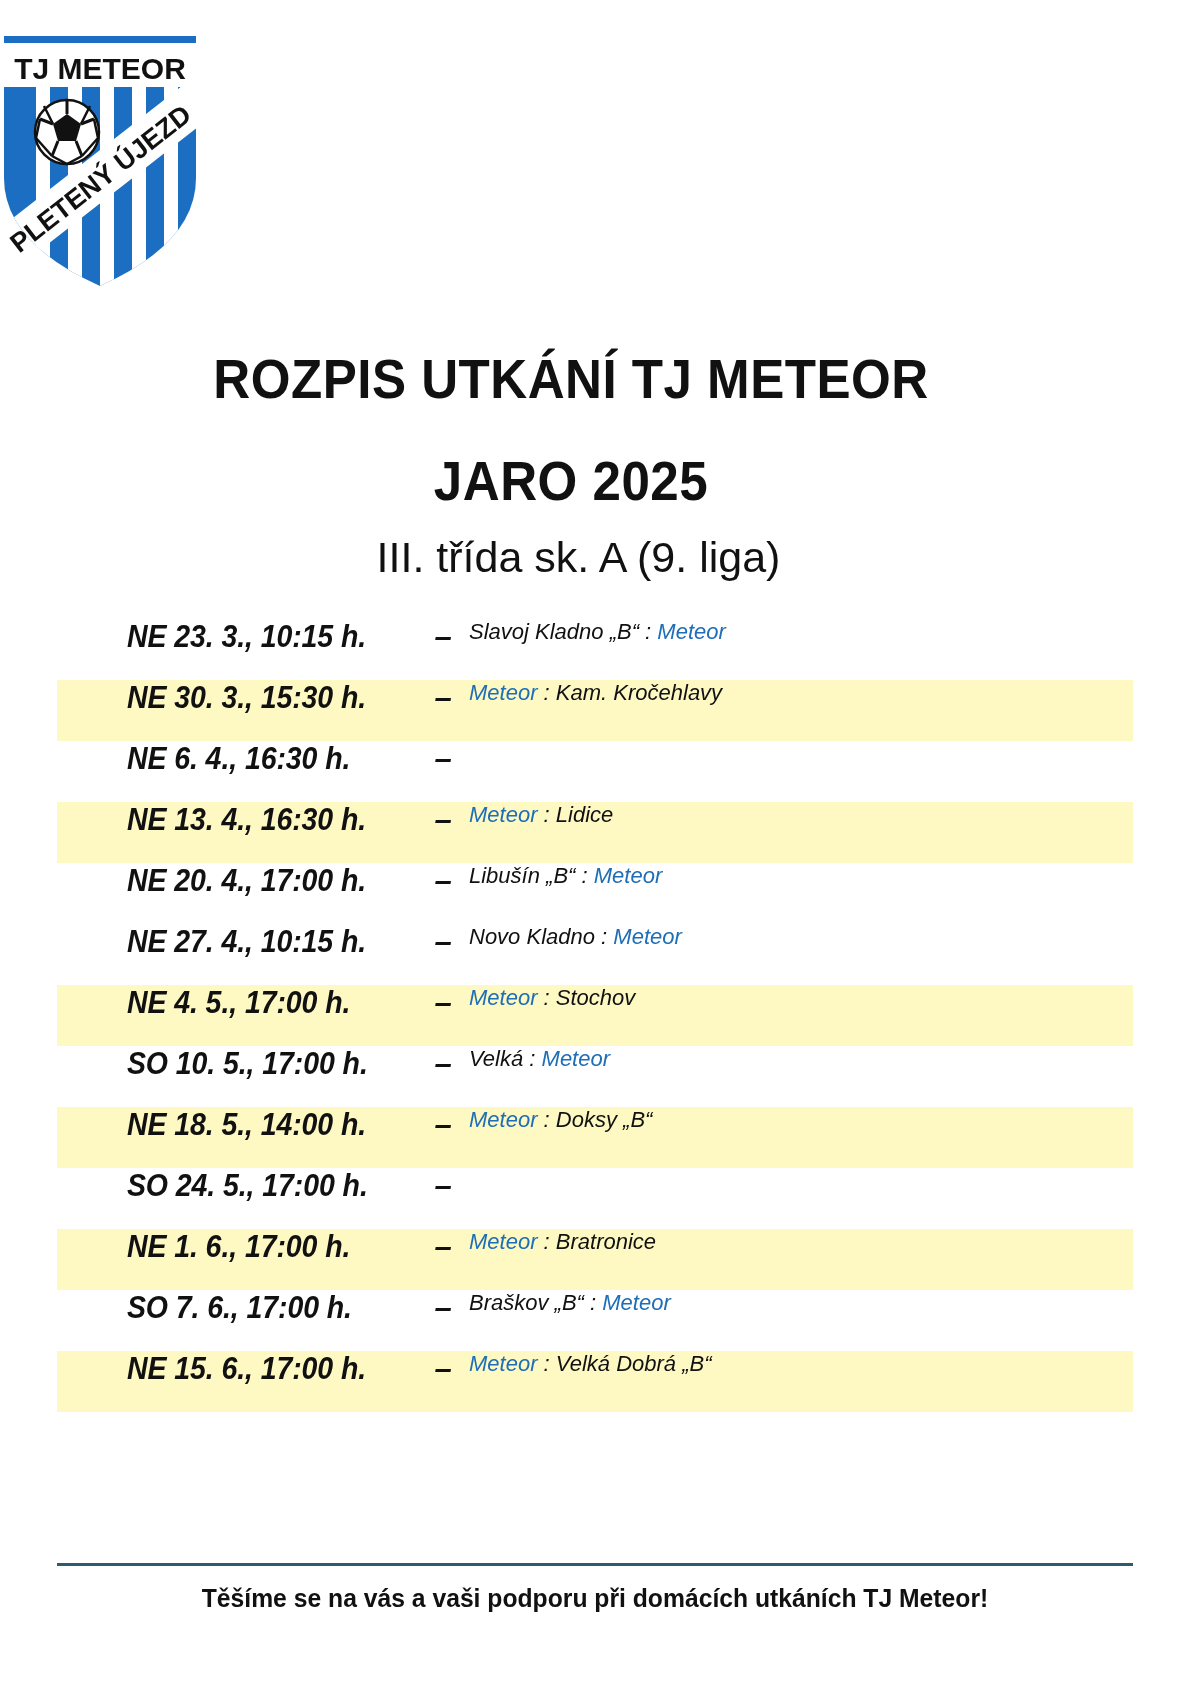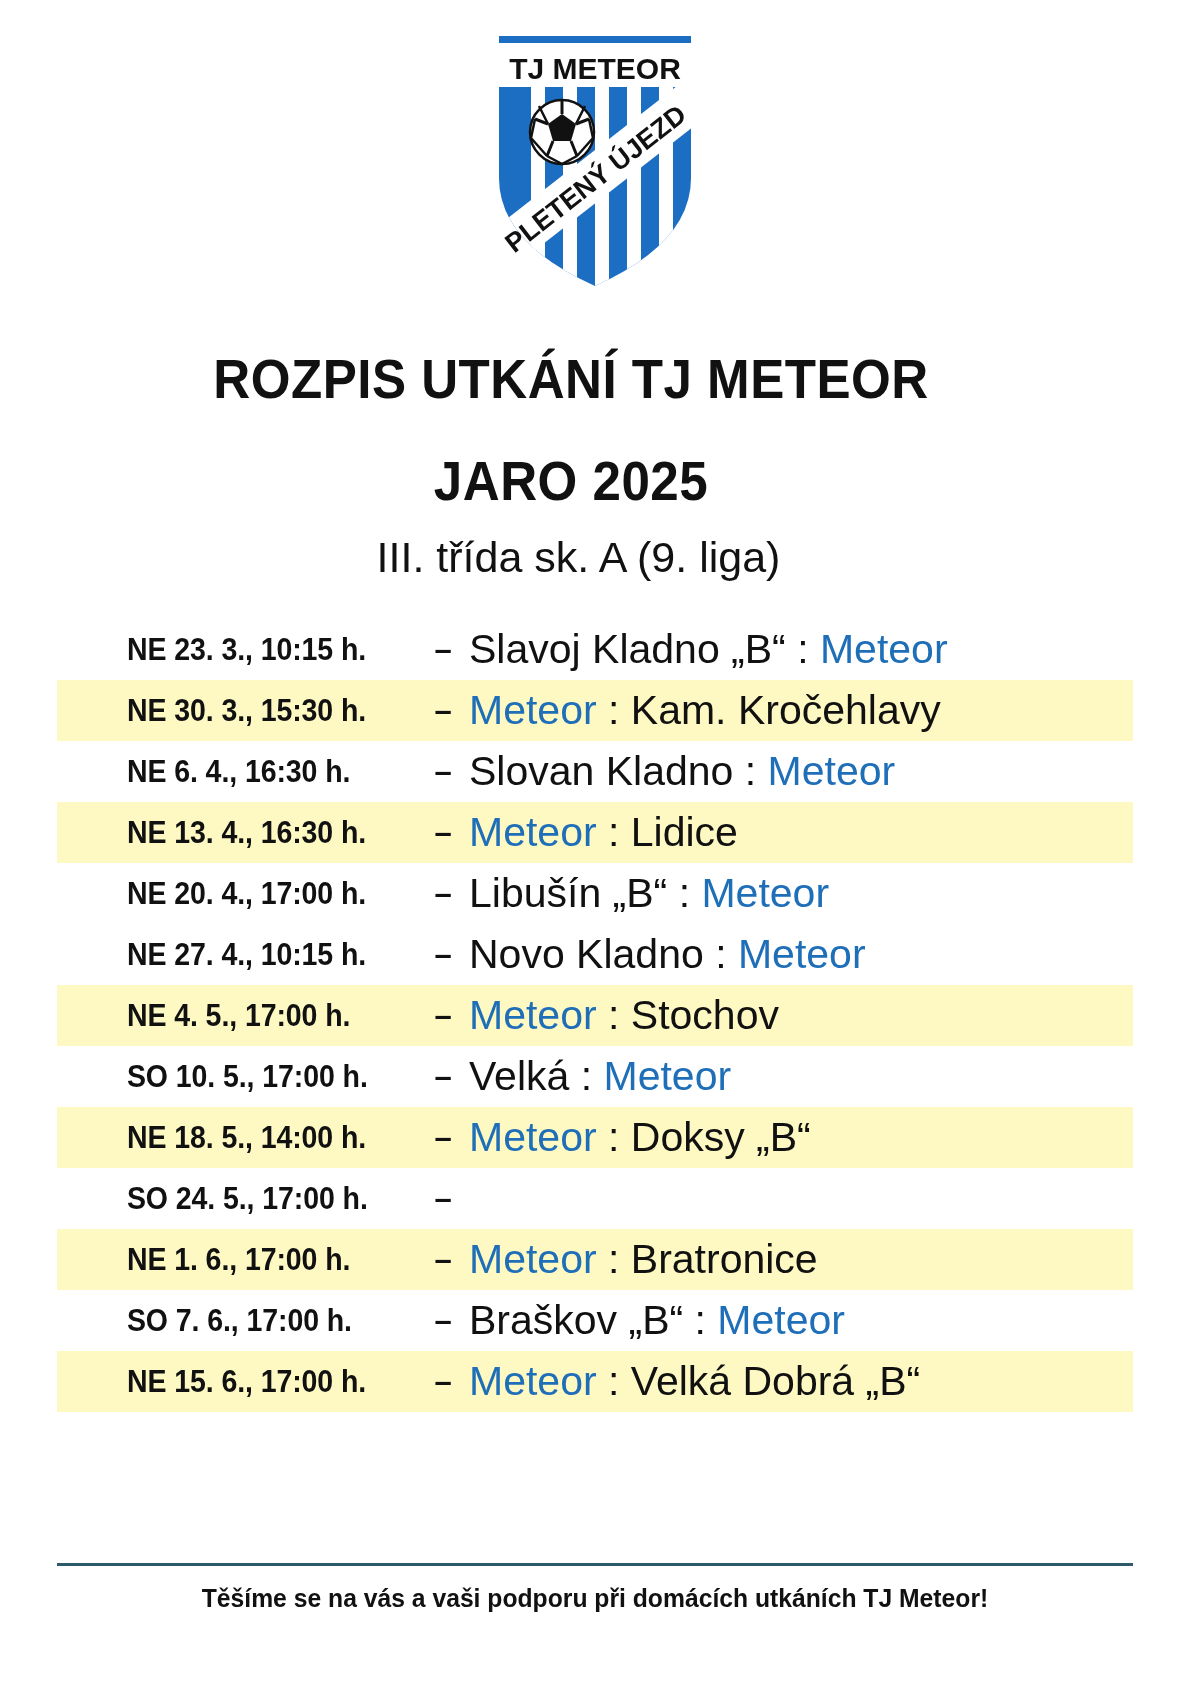--- a/index.html
+++ b/index.html
@@ -7,21 +7,21 @@
     width:1190px;height:1683px;
     background:#ffffff;
     font-family:"Liberation Sans","DejaVu Sans",sans-serif;
     color:#111111;
     overflow:hidden;
     position:relative;
   }
   
   .logo-wrap{
     position:absolute;left:0;top:28px;width:1190px;
-    display:flex;justify-content:center;align-items:flex-start;
+    display:flex;align-items:flex-start;
   }
   .logo-svg{display:block;}
   
   .title-block{
     position:absolute;left:0;top:352px;width:1142px;text-align:center;
   }
   .title-line1,.title-line2{
     font-weight:bold;
     font-size:55px;
     letter-spacing:0.5px;
@@ -40,23 +40,24 @@
     line-height:1.05;
     white-space:nowrap;
     margin-left:15px;
   }
   
   .fixtures{
     position:absolute;left:57px;top:619px;width:1076px;
   }
   .frow{
     display:flex;
-    align-items:center;
+    align-items:flex-start;
     height:61px;
     background:#ffffff;
+    font-style:italic;
   }
   .frow.alt{background:#fef9c3;}
   .fdate{
     width:363px;
     padding-left:76px;
     box-sizing:border-box;
     font-size:31px;
     font-weight:bold;
     letter-spacing:-0.1px;
     color:#111111;
@@ -66,21 +67,21 @@
   }
   .fdash{
     width:46px;
     text-align:center;
     font-size:31px;
     font-weight:bold;
     color:#111111;
   }
   .fmatch{
     flex:1;
-    font-size:41px;
+    font-size:22px;
     font-weight:500;
     color:#111111;
     white-space:nowrap;
     padding-left:3px;
   }
   .home,.away{color:#111111;}
   .meteor{color:#1f6eb8;}
   .sep{color:#111111;}
   
   .footer-rule{
@@ -152,21 +153,20 @@
       <div class="fmatch"><span class="home">Slavoj Kladno „B“</span><span class="sep"> : </span><span class="meteor">Meteor</span></div>
     </div>
     <div class="frow alt">
       <div class="fdate">NE 30. 3., 15:30 h.</div>
       <div class="fdash">–</div>
       <div class="fmatch"><span class="meteor">Meteor</span><span class="sep"> : </span><span class="away">Kam. Kročehlavy</span></div>
     </div>
     <div class="frow">
       <div class="fdate">NE 6. 4., 16:30 h.</div>
       <div class="fdash">–</div>
-      <div class="fmatch"><span class="home">Slovan Kladno</span><span class="sep"> : </span><span class="meteor">Meteor</span></div>
     </div>
     <div class="frow alt">
       <div class="fdate">NE 13. 4., 16:30 h.</div>
       <div class="fdash">–</div>
       <div class="fmatch"><span class="meteor">Meteor</span><span class="sep"> : </span><span class="away">Lidice</span></div>
     </div>
     <div class="frow">
       <div class="fdate">NE 20. 4., 17:00 h.</div>
       <div class="fdash">–</div>
       <div class="fmatch"><span class="home">Libušín „B“</span><span class="sep"> : </span><span class="meteor">Meteor</span></div>

